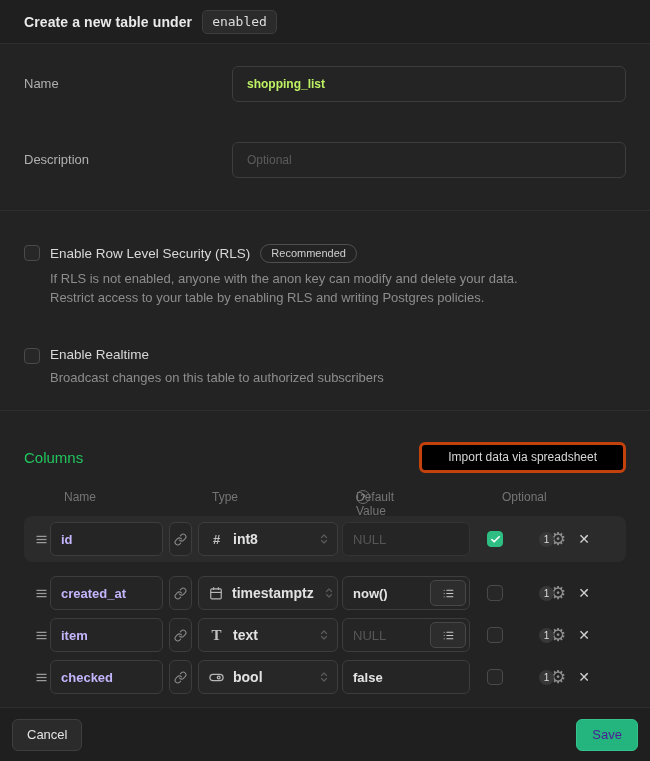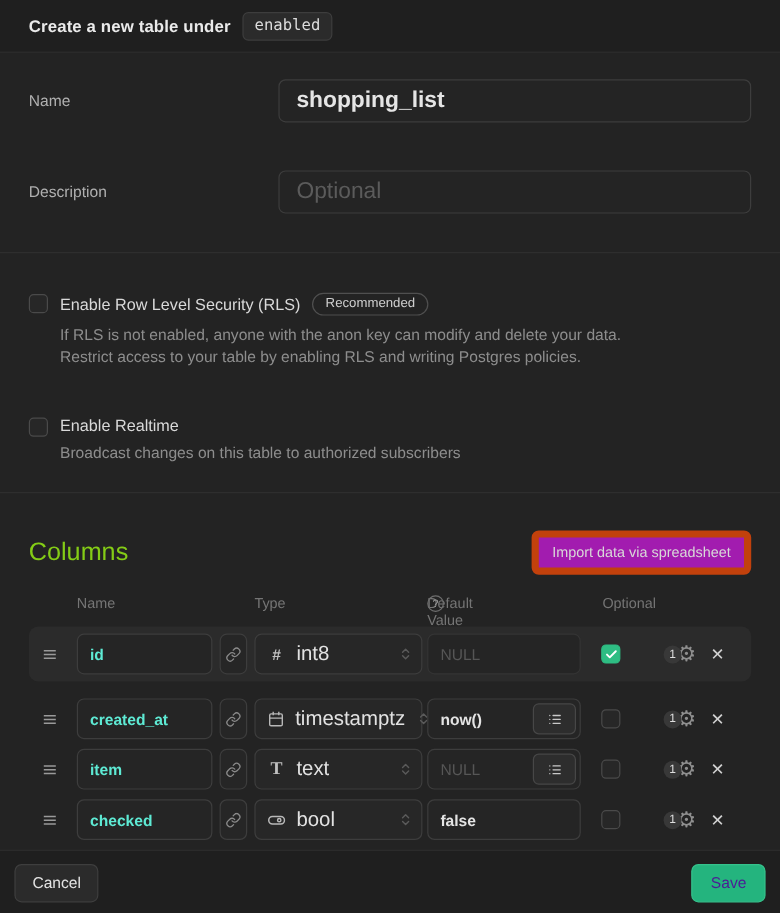--- a/index.html
+++ b/index.html
@@ -26,21 +26,21 @@
     padding: 3px 9px 4px;
   }
 
   
   .sec-form { flex: 0 0 166px; padding: 22px 24px 0; }
   .field-row { display: flex; align-items: flex-start; }
   .field-row + .field-row { margin-top: 40px; }
   .field-label { width: 208px; flex: 0 0 208px; color: #b0b0b0; font-size: 13px; padding-top: 10px; }
   .text-input {
     flex: 1; height: 36px; background: #242424; border: 1px solid #3d3d3d;
-    border-radius: 6px; color: #e5e5e5; font-size: 19px; font-weight: 700;
+    border-radius: 6px; color: #bef264; font-size: 12px; font-weight: 700;
     padding: 0 14px; outline: none; font-family: "Liberation Sans", sans-serif;
     width: 100%;
   }
   .text-input.regular { font-weight: 400; }
   .text-input::placeholder { color: #5b5b5b; font-weight: 400; }
 
   .divider { height: 1px; background: #2e2e2e; flex: 0 0 1px; }
 
   
   .sec-toggles { flex: 0 0 199px; padding: 33px 24px 0; }
@@ -57,63 +57,63 @@
   .opt-title { color: #d9d9d9; font-size: 13.5px; }
   .pill-badge {
     border: 1px solid #4f4f4f; border-radius: 999px; padding: 2px 10px 3px;
     font-size: 11px; color: #cfcfcf; white-space: nowrap;
   }
   .opt-desc { margin-top: 6px; color: #8d8d8d; font-size: 13px; line-height: 19px; }
 
   
   .sec-columns { flex: 1; padding: 31px 24px 0; }
   .cols-head { display: flex; align-items: center; justify-content: space-between; }
-  .cols-title { font-size: 21px; color: #84cc16; font-weight: 400; }
+  .cols-title { font-size: 15px; color: #22c55e; font-weight: 400; }
   .btn-secondary {
-    background: #a21caf; border: 6px solid #c2410c; border-radius: 6px;
-    color: #d8d8d8; font-size: 12px; padding: 5px 11px 6px; cursor: pointer;
+    background: #000000; border: 3px solid #c2410c; border-radius: 6px;
+    color: #d8d8d8; font-size: 12px; padding: 5px 26px 6px; cursor: pointer;
     font-family: "Liberation Sans", sans-serif;
   }
   .col-headers { position: relative; height: 14px; margin-top: 17px; font-size: 12px; color: #757575; }
   .col-headers span { position: absolute; top: 0; }
   .ch-name { left: 40px; }
   .ch-type { left: 188px; }
   .ch-default { left: 332px; display: flex; align-items: center; gap: 6px; }
   .ch-primary { left: 478px; }
   .help-circle {
     width: 14px; height: 14px; border: 1.3px solid #6e6e6e; border-radius: 50%;
     display: inline-flex; align-items: center; justify-content: center;
     font-size: 9px; color: #9a9a9a; cursor: pointer;
   }
 
   .rows-wrap { margin-top: 12px; }
   .row-highlight { background: #2b2b2b; border-radius: 8px; padding: 6px 0; margin-bottom: 14px; }
   .col-row { display: flex; align-items: center; height: 34px; }
   .col-row.gap { margin-bottom: 8px; }
   .drag { margin-left: 10px; width: 16px; display: flex; cursor: grab; }
   .cell-name {
-    margin-left: 14px; width: 113px; height: 34px; background: #252525;
-    border: 1px solid #3d3d3d; border-radius: 6px; color: #5eead4;
+    width: 113px; height: 34px; background: #252525;
+    border: 1px solid #3d3d3d; border-radius: 6px; color: #c4b5fd;
     font-size: 13px; font-weight: 700; padding: 0 10px; outline: none;
     font-family: "Liberation Sans", sans-serif;
   }
   .link-btn {
     margin-left: 6px; width: 23px; height: 34px; background: #262626;
     border: 1px solid #3d3d3d; border-radius: 6px; display: flex;
     align-items: center; justify-content: center; cursor: pointer;
   }
   .type-select {
     margin-left: 6px; width: 140px; height: 34px; background: #272727;
     border: 1px solid #3d3d3d; border-radius: 6px; display: flex;
     align-items: center; padding: 0 7px 0 10px; gap: 9px; cursor: pointer;
   }
   .t-icon { width: 15px; display: flex; justify-content: center; color: #c0c0c0;
     font-size: 13px; font-weight: 700; }
   .t-icon.serif { font-family: "Liberation Serif", serif; font-size: 15px; font-weight: 700; }
-  .t-label { flex: 1; color: #e2e2e2; font-size: 17px; font-weight: 400; }
+  .t-label { flex: 1; color: #e2e2e2; font-size: 14px; font-weight: 700; }
   .chev { display: flex; }
   .default-wrap { margin-left: 4px; position: relative; width: 128px; height: 34px; }
   .cell-default {
     width: 100%; height: 34px; background: #252525; border: 1px solid #3d3d3d;
     border-radius: 6px; color: #e4e4e4; font-size: 13px; font-weight: 700;
     padding: 0 10px; outline: none; font-family: "Liberation Sans", sans-serif;
   }
   .cell-default::placeholder { color: #565656; font-weight: 400; }
   .cell-default.dim { border-color: #343434; }
   .menu-btn {

